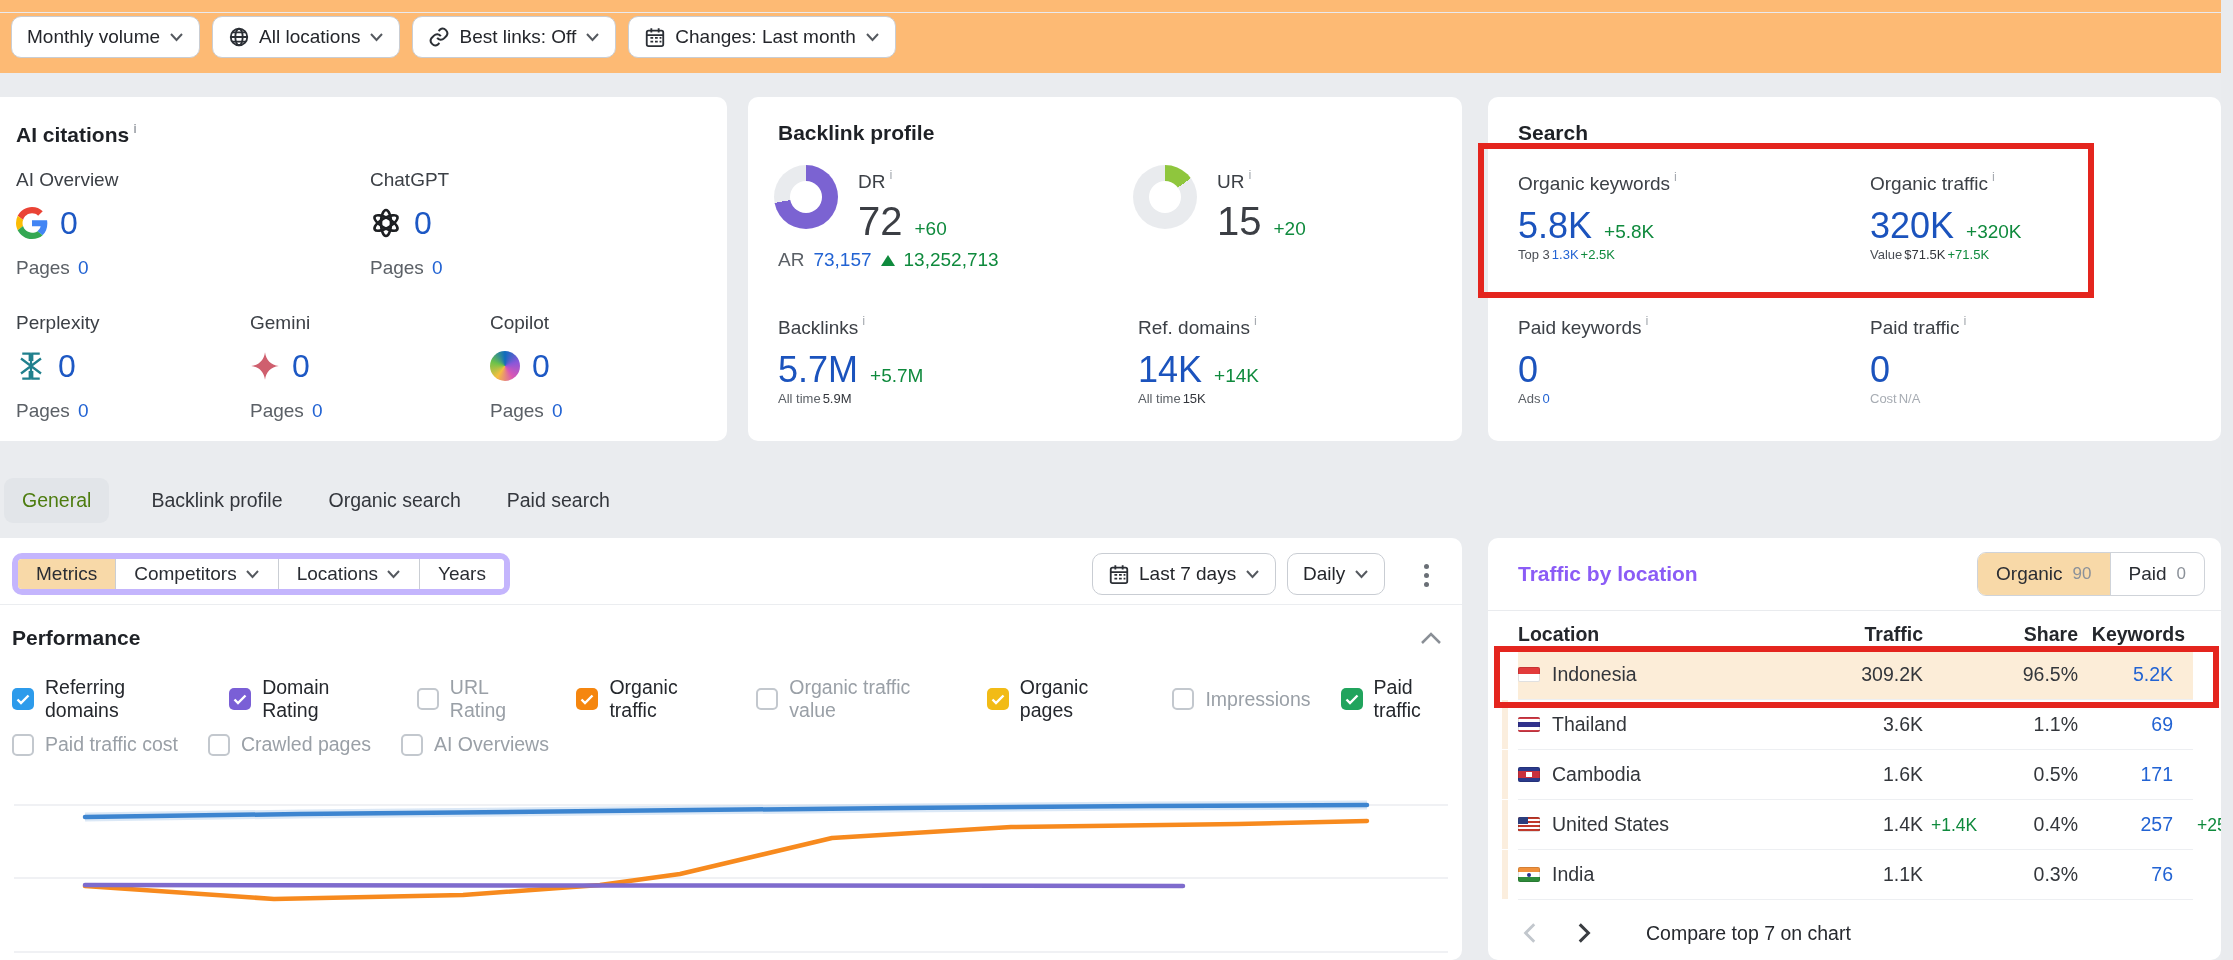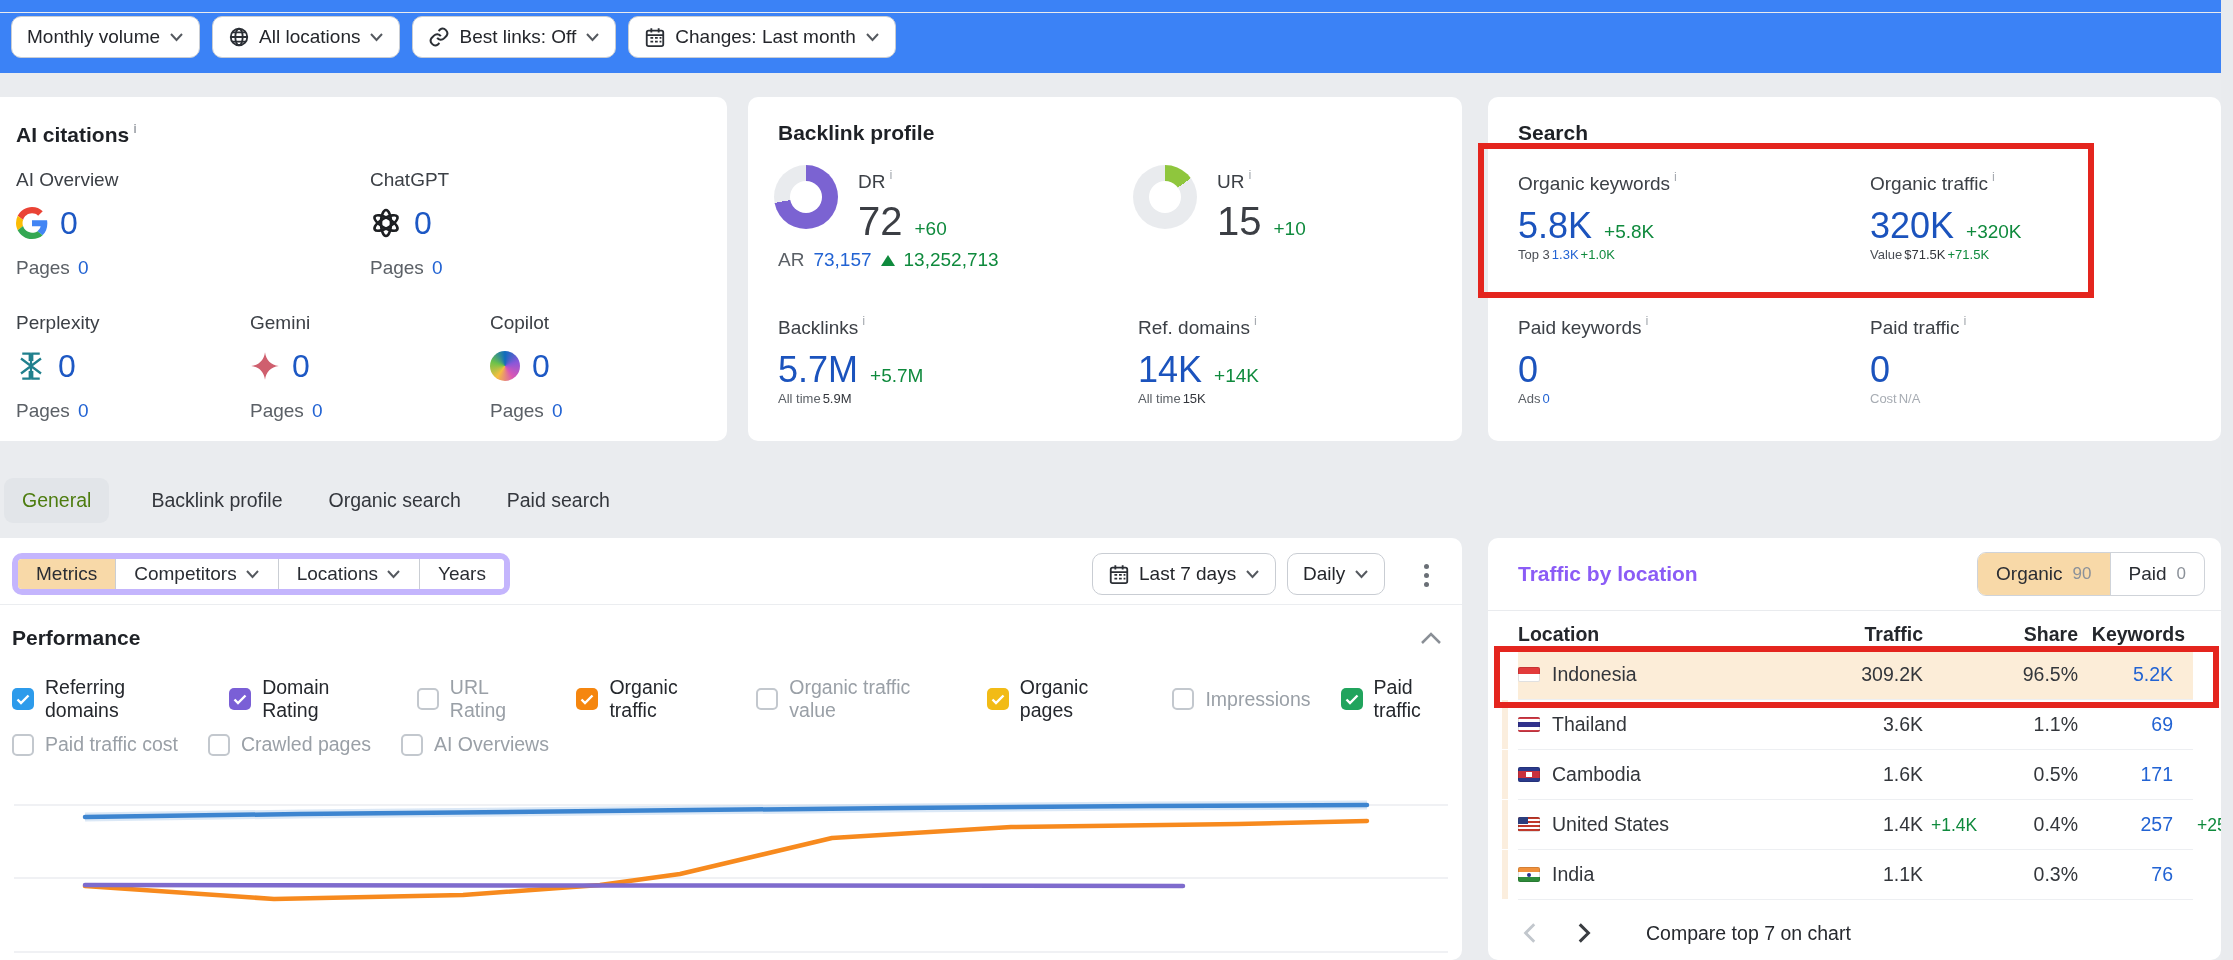--- a/index.html
+++ b/index.html
@@ -1,21 +1,21 @@
 <!DOCTYPE html>
 <html style="--annotation-red: #e4251e; --active-peach: #f8d9a8; --row-highlight: #fcedd8; --value-blue: #1b53bd; --link-blue: #2263d3; --delta-green: #0f8a3d;"><head>
 <meta charset="utf-8">
 <style>
   * { margin:0; padding:0; box-sizing:border-box; }
   html,body { background:#eaecef; }
   .page { position:relative; width:2233px; height:960px; background:#eaecef; overflow:hidden;
           font-family:"Liberation Sans","DejaVu Sans",sans-serif; color:#25282d; }
 
   
-  .topbar { position:absolute; left:0; top:0; width:2221px; height:73px; background:#3b82f6; }
+  .topbar { position:absolute; left:0; top:0; width:2221px; height:73px; background:#fdba74; }
   .top-hairline { position:absolute; left:0; top:12px; width:100%; height:1px; background:#e9eaee; }
   .tb-row { position:absolute; left:11px; top:16px; display:flex; gap:12px; }
   .tbtn { height:42px; display:inline-flex; align-items:center; gap:9px; padding:0 15px;
           background:#fff; border:1px solid #c9cdd3; border-radius:10px; font-size:19px; color:#24262b; cursor:pointer; }
   .chev { width:15px; height:10px; flex:none; }
   .ticon { width:22px; height:22px; flex:none; }
 
   
   .card { position:absolute; top:97px; height:344px; background:#fff; border-radius:10px; }
   #card-ai { left:0; width:727px; border-radius:0 10px 10px 0; }
@@ -266,21 +266,21 @@
       <span class="lnk">73,157</span>
       <span class="tri-up"></span>
       <span class="green">13,252,713</span>
     </div>
 
     <div class="donut" style="left: 385px; top: 68px; background: conic-gradient(rgb(143, 198, 61) 0deg, rgb(143, 198, 61) 15%, rgb(233, 235, 238) 15%, rgb(233, 235, 238) 100%);"></div>
     <div class="gauge-block" style="left:469px; top:70px;">
       <div class="gauge-label"><span>UR</span><span class="info">i</span></div>
       <div class="gauge-val">
           <span>15</span>
-          <span class="delta">+10</span>
+          <span class="delta">+20</span>
         </div>
     </div>
 
     <div class="metric-block" style="left:30px; top:216px;">
       <div class="metric-label"><span>Backlinks</span><span class="info">i</span></div>
       <div class="metric-valrow">
           <span class="big-blue">5.7M</span>
           <span class="delta">+5.7M</span>
         </div>
       <div class="metric-sub">
@@ -307,21 +307,21 @@
 
     <div class="metric-block" style="left:30px; top:72px;">
       <div class="metric-label"><span>Organic keywords</span><span class="info">i</span></div>
       <div class="metric-valrow">
           <span class="big-blue">5.8K</span>
           <span class="delta">+5.8K</span>
         </div>
       <div class="metric-sub">
           <span>Top 3</span>
           <span class="lnk">1.3K</span>
-          <span class="green">+1.0K</span>
+          <span class="green">+2.5K</span>
         </div>
     </div>
 
     <div class="metric-block" style="left:382px; top:72px;">
       <div class="metric-label"><span>Organic traffic</span><span class="info">i</span></div>
       <div class="metric-valrow">
           <span class="big-blue">320K</span>
           <span class="delta">+320K</span>
         </div>
       <div class="metric-sub">

